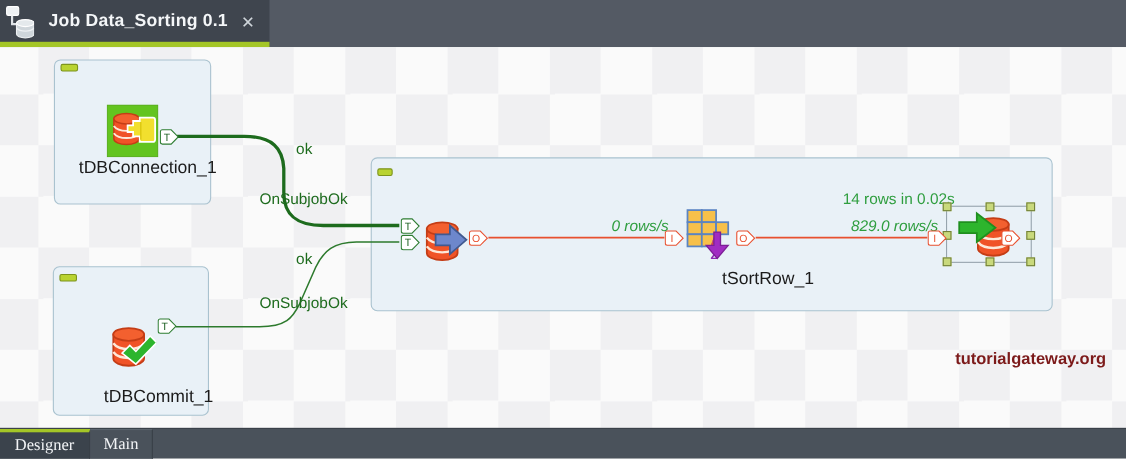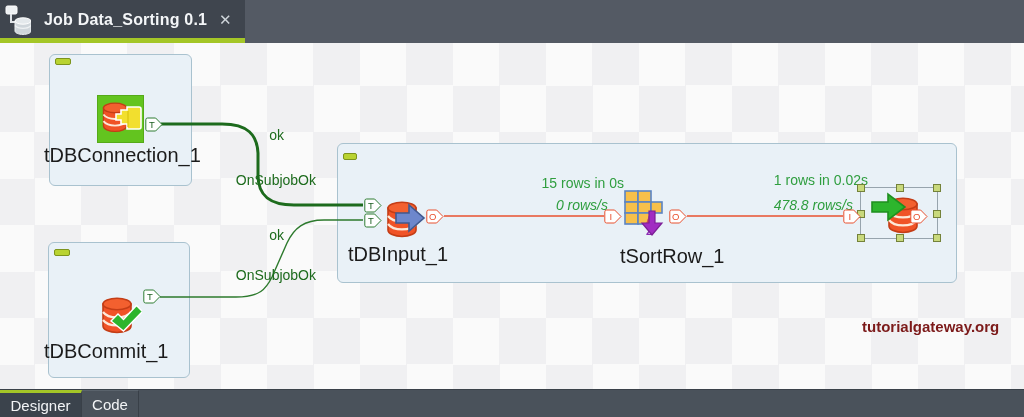--- a/index.html
+++ b/index.html
@@ -19,43 +19,43 @@
   .canvas { position:absolute; left:0; top:43px; width:1024px; height:346px;
     background-color:#fafafa;
     background-image:conic-gradient(#f0f0f2 0 25%, #fafafa 0 50%, #f0f0f2 0 75%, #fafafa 0);
     background-size:93px 93px; background-position:-12px -4px; }
   .wires { position:absolute; left:0; top:0; width:1024px; height:346px; pointer-events:none; }
 
   .subjob { position:absolute; background:#e9f1f7; border:1px solid #a9c2cf; border-radius:6px; }
   .indicator { position:absolute; width:16px; height:7px; background:#b9d331; border:1px solid #7d941d; border-radius:2px; }
 
   .comp-icon { position:absolute; }
-  .comp-label { position:absolute; font-size:20px; color:#1b1b1b; text-align:left; white-space:nowrap; }
+  .comp-label { position:absolute; font-size:16px; color:#1b1b1b; text-align:right; white-space:nowrap; }
 
   .port { position:absolute; width:18px; height:15px; }
   .port svg { display:block; }
   .port text { font-size:9.5px; font-family:"Liberation Sans", sans-serif; }
 
   .lbl { position:absolute; text-align:right; white-space:nowrap; font-size:14px; }
   .trig { color:#1d6b1d; }
   .stat { color:#2f9e3f; }
   .rate { color:#2f9e3f; font-style:italic;padding-left:42px; }
   .rowname { color:#e8502f; }
 
   .selection { position:absolute; left:860px; top:144px; width:78px; height:52px; border:1px solid #97a4ad; }
   .handle { position:absolute; width:8px; height:8px; background:#c9d97c; border:1px solid #74823a; }
   .h-tl{left:-4px;top:-4px;} .h-tm{left:35px;top:-4px;} .h-tr{right:-4px;top:-4px;}
   .h-ml{left:-4px;top:22px;} .h-mr{right:-4px;top:22px;}
   .h-bl{left:-4px;bottom:-4px;} .h-bm{left:35px;bottom:-4px;} .h-br{right:-4px;bottom:-4px;}
 
-  .watermark { position:absolute; left:862px; top:275px; width:150px; 
+  .watermark { position:absolute; left:862px; top:275px; width:150px; text-align:center;
     font-size:15px; font-weight:bold; color:#7c1a1a; }
 
   
-  .bottom-bar { position:absolute; left:0; top:389px; width:1024px; height:28px; background:#4a525b; border-top:1px solid #3a4149; }
+  .bottom-bar { position:absolute; left:0; top:389px; width:1024px; height:28px; background:#4a525b; border-top:1px solid #3a4149;font-family:Liberation Serif, serif; }
   .btab { position:absolute; top:0; height:28px; display:flex; align-items:center; justify-content:center;
     font-size:15px; color:#f2f4f6; cursor:pointer; border-right:1px solid #394048; }
   .btab-designer { left:0; width:82px; background:#3b434c; border-top:3px solid #a4c627; }
   .btab-code { left:82px; width:57px; background:#4a525b; border-top:1px solid #5a636c; }
 </style>
 </head>
 <body>
 
 <svg width="0" height="0" style="position:absolute">
   <defs>
@@ -125,21 +125,21 @@
         <use href="#cyl" x="4" y="2" width="34" height="40"></use>
         <path d="M15 28 l7 -7 5.5 5.5 13 -14 6 6 -19 19.5 Z" fill="#2db52d" stroke="#ffffff" stroke-width="1.4"></path>
       </svg>
     </div>
     <div class="port" style="left:143px; top:246px;">
       <svg width="18" height="15" viewBox="0 0 18 15">
         <path d="M2.6 1 h8 l6.4 6.5 -6.4 6.5 h-8 a1.8 1.8 0 0 1 -1.8 -1.8 v-9.4 a1.8 1.8 0 0 1 1.8 -1.8 z" fill="#ffffff" stroke="#2e7d32"></path>
         <text x="6.8" y="11" text-anchor="middle" fill="#1b5e20">T</text>
       </svg>
     </div>
-    <div class="comp-label" style="left:44px; top:297px; width:150px;">tDBCommit_1</div>
+    <div class="comp-label" style="left:44px; top:309px; width:150px;">tDBCommit_1</div>
 
     <div class="lbl trig" style="left:244px; top:84px; width:40px;">ok</div>
     <div class="lbl trig" style="left:206px; top:129px; width:110px;">OnSubjobOk</div>
     <div class="lbl trig" style="left:244px; top:184px; width:40px;">ok</div>
     <div class="lbl trig" style="left:206px; top:224px; width:110px;">OnSubjobOk</div>
 
     <div class="port" style="left:364px; top:155px;">
       <svg width="18" height="15" viewBox="0 0 18 15">
         <path d="M2.6 1 h8 l6.4 6.5 -6.4 6.5 h-8 a1.8 1.8 0 0 1 -1.8 -1.8 v-9.4 a1.8 1.8 0 0 1 1.8 -1.8 z" fill="#ffffff" stroke="#2e7d32"></path>
         <text x="6.8" y="11" text-anchor="middle" fill="#1b5e20">T</text>
@@ -156,23 +156,21 @@
         <use href="#cyl" x="2" y="2" width="34" height="42"></use>
         <path d="M13 17 h13 v-8 l15 13 -15 13 v-8 h-13 Z" fill="#6d87cc" stroke="#41598f" stroke-width="1.6"></path>
       </svg>
     </div>
     <div class="port" style="left:426px; top:166px;">
       <svg width="18" height="15" viewBox="0 0 18 15">
         <path d="M2.6 1 h8 l6.4 6.5 -6.4 6.5 h-8 a1.8 1.8 0 0 1 -1.8 -1.8 v-9.4 a1.8 1.8 0 0 1 1.8 -1.8 z" fill="#ffffff" stroke="#e8502f"></path>
         <text x="6.8" y="11" text-anchor="middle" fill="#e8502f">O</text>
       </svg>
     </div>
-    <div class="comp-label" style="left:348px; top:200px; width:120px;">tDBInput_1</div>
-
-    <div class="lbl stat" style="left:424px; top:132px; width:200px;">15 rows in 0s</div>
+
     <div class="lbl rate" style="left:408px; top:154px; width:200px;">0 rows/s</div>
 
     <div class="port" style="left:604px; top:166px;">
       <svg width="18" height="15" viewBox="0 0 18 15">
         <path d="M2.6 1 h8 l6.4 6.5 -6.4 6.5 h-8 a1.8 1.8 0 0 1 -1.8 -1.8 v-9.4 a1.8 1.8 0 0 1 1.8 -1.8 z" fill="#ffffff" stroke="#e8502f"></path>
         <text x="6.8" y="11" text-anchor="middle" fill="#e8502f">I</text>
       </svg>
     </div>
     <div class="comp-icon" style="left:622px; top:146px;">
       <svg width="46" height="48" viewBox="0 0 46 48">
@@ -191,22 +189,22 @@
       </svg>
     </div>
     <div class="port" style="left:669px; top:166px;">
       <svg width="18" height="15" viewBox="0 0 18 15">
         <path d="M2.6 1 h8 l6.4 6.5 -6.4 6.5 h-8 a1.8 1.8 0 0 1 -1.8 -1.8 v-9.4 a1.8 1.8 0 0 1 1.8 -1.8 z" fill="#ffffff" stroke="#e8502f"></path>
         <text x="6.8" y="11" text-anchor="middle" fill="#e8502f">O</text>
       </svg>
     </div>
     <div class="comp-label" style="left:620px; top:202px; width:120px;">tSortRow_1</div>
 
-    <div class="lbl stat" style="left:668px; top:129px; width:200px;">1 rows in 0.02s</div>
-    <div class="lbl rate" style="left:653px; top:154px; width:200px;">478.8 rows/s</div>
+    <div class="lbl stat" style="left:668px; top:129px; width:200px;">14 rows in 0.02s</div>
+    <div class="lbl rate" style="left:653px; top:154px; width:200px;">829.0 rows/s</div>
 
     <div class="selection">
       <span class="handle h-tl"></span>
       <span class="handle h-tm"></span>
       <span class="handle h-tr"></span>
       <span class="handle h-ml"></span>
       <span class="handle h-mr"></span>
       <span class="handle h-bl"></span>
       <span class="handle h-bm"></span>
       <span class="handle h-br"></span>
@@ -231,16 +229,16 @@
     </div>
 
     <div class="watermark">tutorialgateway.org</div>
   </div>
 
   <footer class="bottom-bar">
     <div class="btab btab-designer">
       <span>Designer</span>
     </div>
     <div class="btab btab-code">
-      <span>Code</span>
+      <span>Main</span>
     </div>
   </footer>
 </div>
 
 </body></html>

